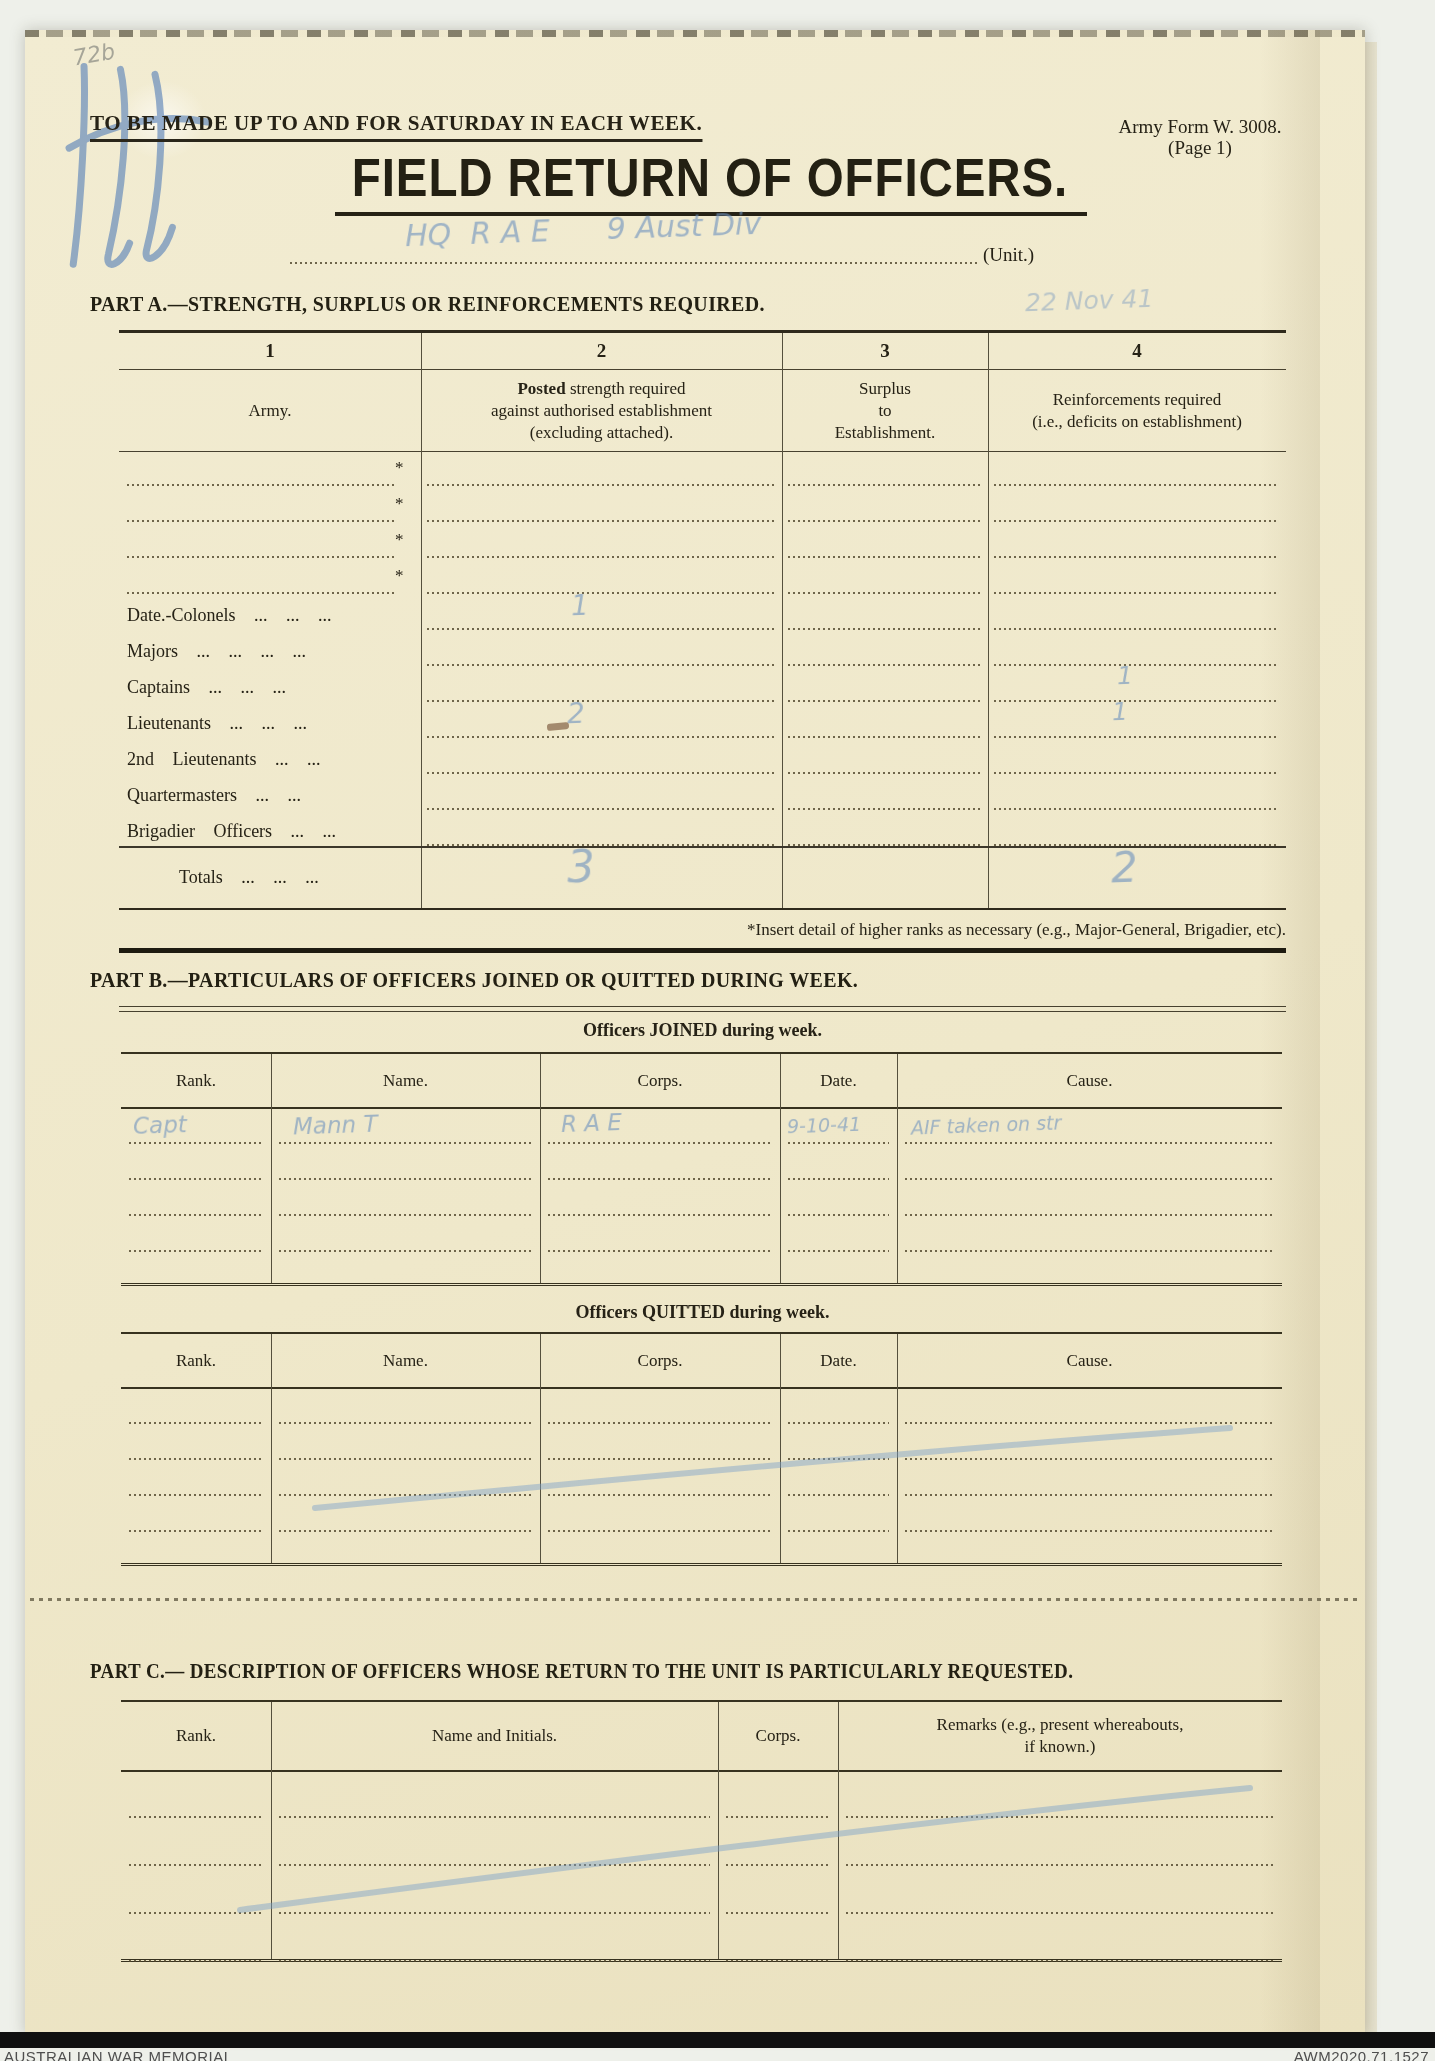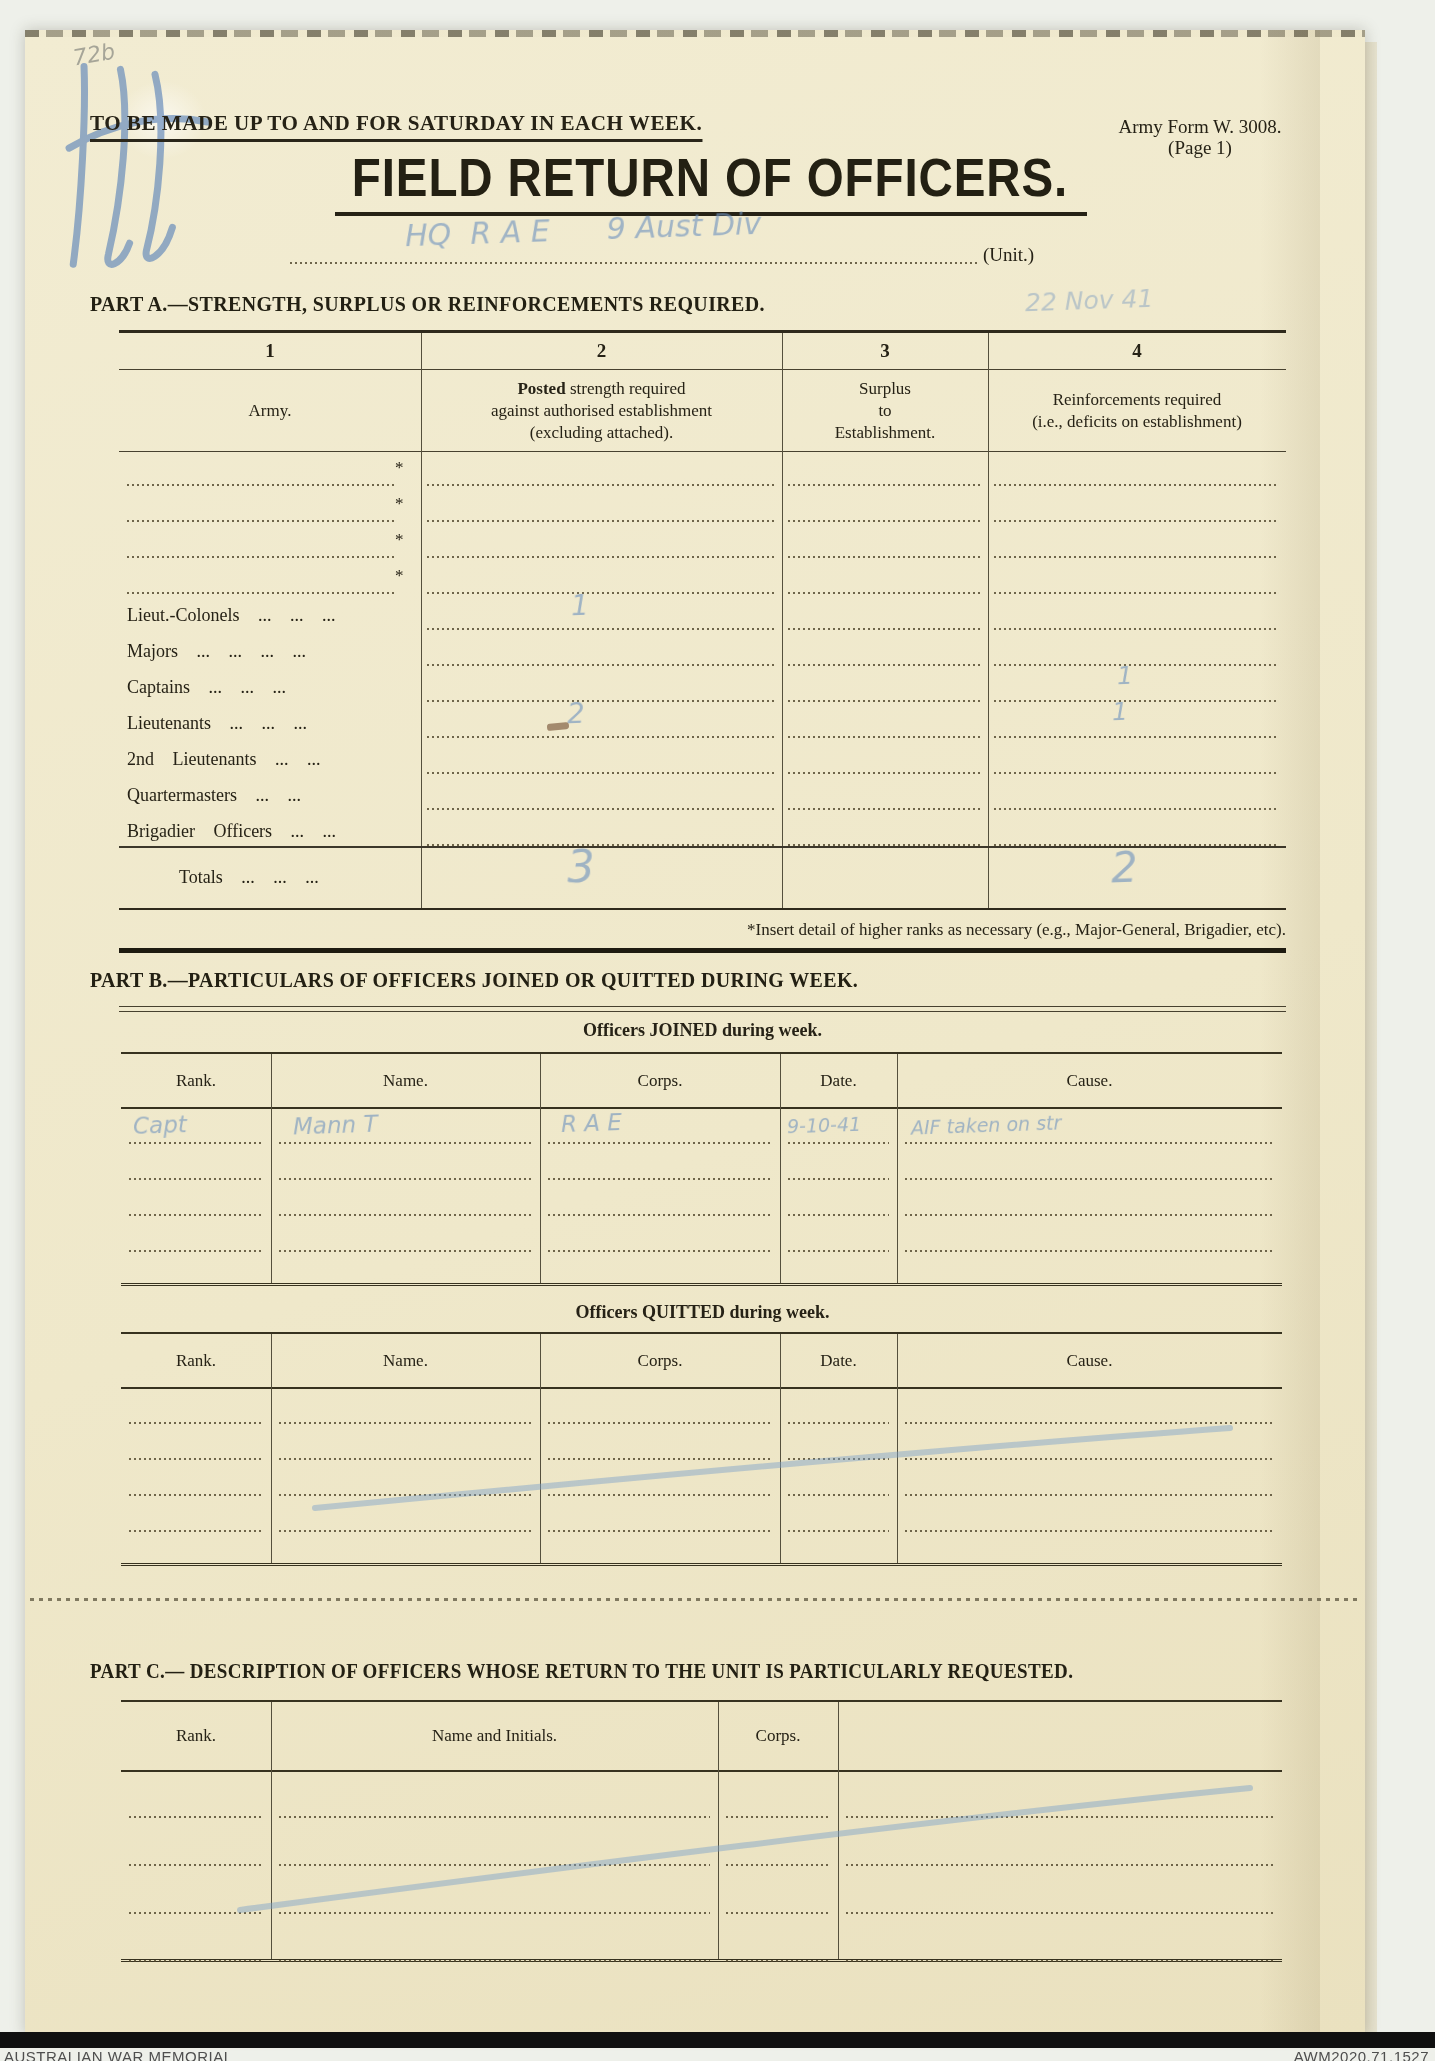--- a/index.html
+++ b/index.html
@@ -172,21 +172,21 @@
     </div>
     <div class="arow" style="top:225px">
       <div class="dotline a1"></div>
         <span class="star">*</span>
       <div class="dotline a2"></div>
         <div class="dotline a3"></div>
         <div class="dotline a4"></div>
     </div>
 
     <div class="arow" style="top:261px">
-      <span class="rlabel">Lieut.-Colonels ... ... ...</span>
+      <span class="rlabel">Date.-Colonels ... ... ...</span>
       <div class="dotline a2"></div>
         <div class="dotline a3"></div>
         <div class="dotline a4"></div>
     </div>
     <div class="arow" style="top:333px">
       <span class="rlabel">Captains ... ... ...</span>
       <div class="dotline a2"></div>
         <div class="dotline a3"></div>
         <div class="dotline a4"></div>
     </div>
@@ -335,20 +335,24 @@
 
   <div class="part-heading" style="left:65px;top:1630px;font-size:20px">PART C.— DESCRIPTION OF OFFICERS WHOSE RETURN TO THE UNIT IS PARTICULARLY REQUESTED.</div>
   <div class="tbl" style="left:96px;top:1670px;width:1161px;height:262px;border-top:2px solid #37321f;border-bottom:3px double #37321f">
     <div class="vline" style="left:150px;top:0;height:100%"></div>
     <div class="vline" style="left:597px;top:0;height:100%"></div>
     <div class="vline" style="left:717px;top:0;height:100%"></div>
     <div class="hdrrow" style="height:68px;border-bottom:2px solid #37321f">
       <div class="hcell" style="width:150px">Rank.</div>
       <div class="hcell" style="width:447px">Name and Initials.</div>
       <div class="hcell" style="width:120px">Corps.</div>
+      <div class="hcell" style="width:444px">
+        <div>Remarks (e.g., present whereabouts,</div>
+        <div>if known.)</div>
+      </div>
     </div>
     <div class="arow" style="top:68px;height:48px">
         <div class="dotline p1"></div>
         <div class="dotline p2"></div>
         <div class="dotline p3"></div>
         <div class="dotline p4"></div>
       </div>
     <div class="arow" style="top:116px;height:48px">
         <div class="dotline p1"></div>
         <div class="dotline p2"></div>

